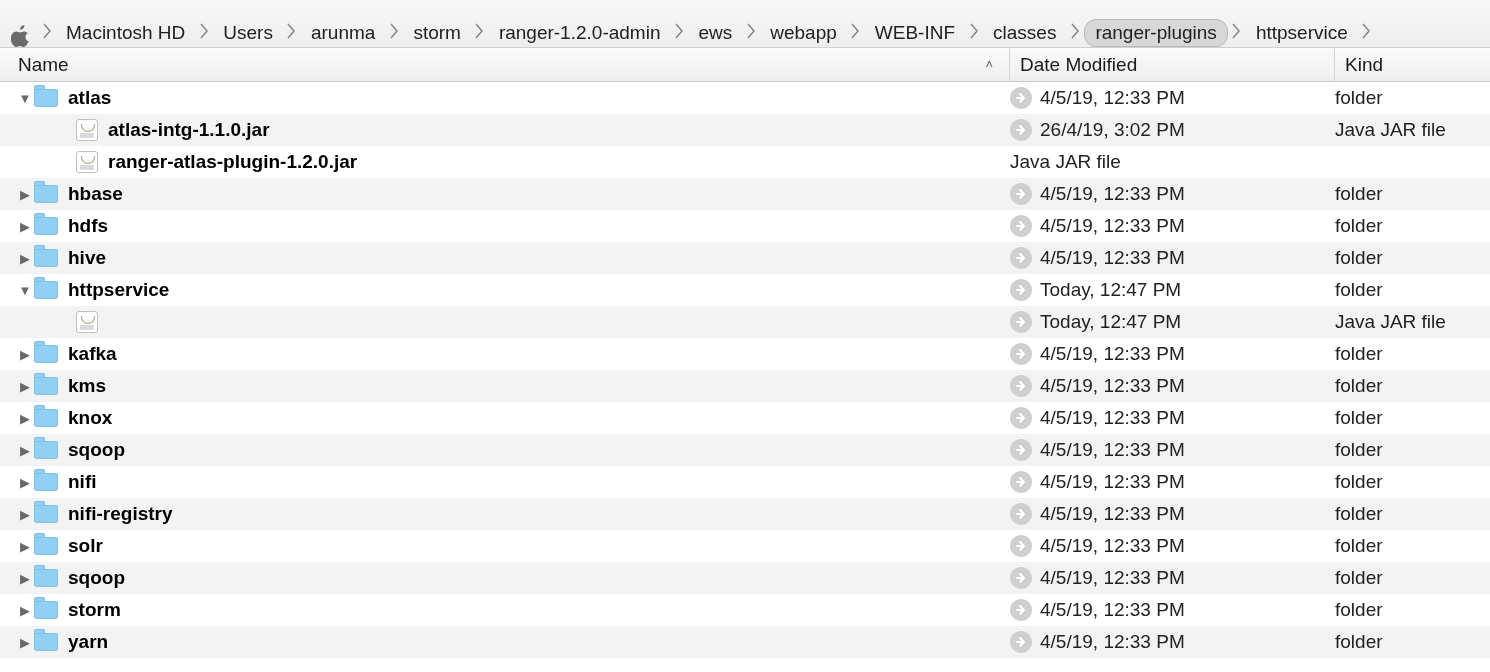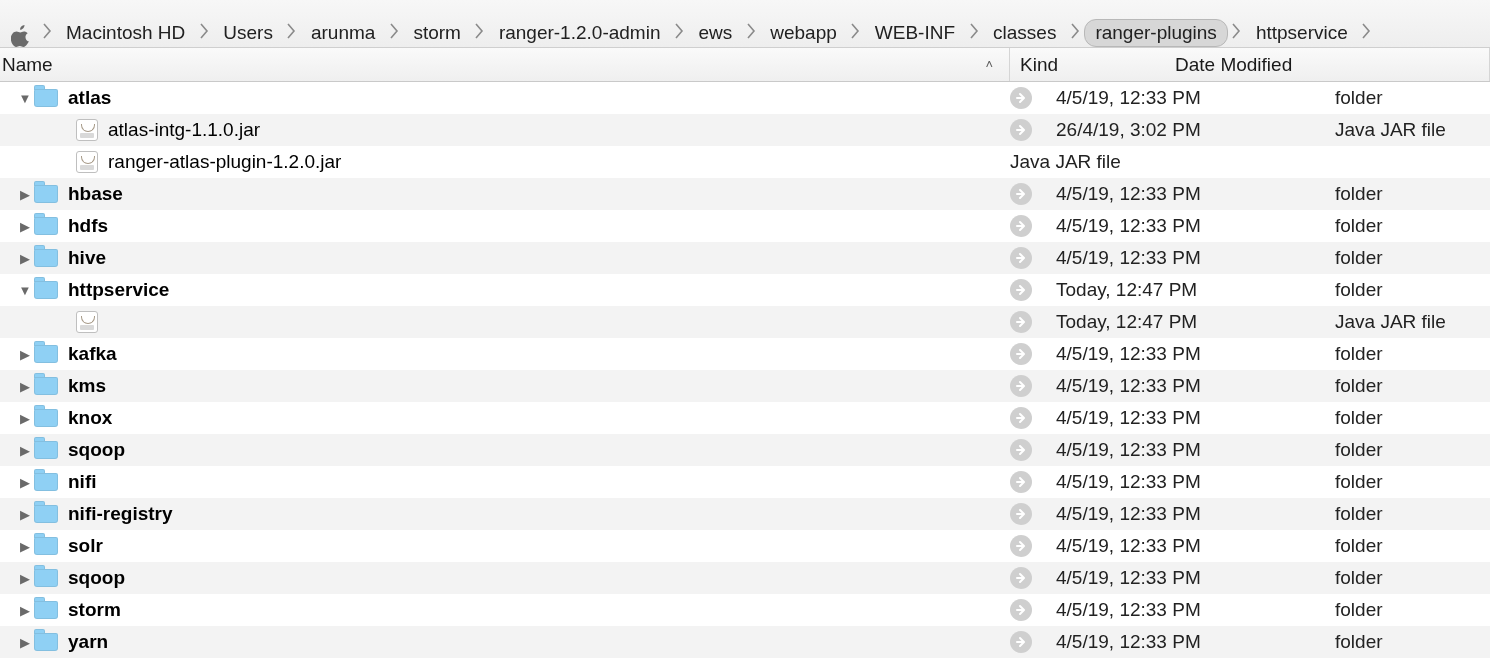--- a/index.html
+++ b/index.html
@@ -65,36 +65,36 @@
     border-bottom: 1px solid #c9c9c9;
     font-size: 19px;
     color: #1a1a1a;
   }
   .col-header {
     display: flex;
     align-items: center;
     padding: 0 10px;
     border-right: 1px solid #d5d5d5;
   }
-  .col-name  { flex: 0 0 1010px; justify-content: space-between; padding-left:2px;align-items:center;}
+  .col-name  { flex: 0 0 1010px; justify-content: space-between; padding-left:18px;align-items:center;}
   .col-date  { flex: 0 0 325px; }
   .col-kind  { flex: 1 1 auto; border-right: none; }
   .sort-caret { font-size: 13px; color:#5a5a5a; padding-right:6px; }
 
   
   .rows { }
   .row {
     display: flex;
     align-items: center;
     height: 32px;
     font-size: 19px;
   }
   .row.alt { background: #f3f3f3; }
   .cell-name { flex: 0 0 1010px; display:flex; align-items:center; padding-left: 16px; }
-  .cell-date { flex: 0 0 325px; display:flex; align-items:center; gap:24px; color:#222; }
+  .cell-date { flex: 0 0 325px; display:flex; align-items:center; gap:8px; color:#222; }
   .cell-kind { flex: 1 1 auto; display:flex; align-items:center; color:#222; }
 
   .disclosure {
     width: 18px;
     display:inline-flex;
     justify-content:center;
     color:#6a6a6a;
     font-size: 13px;
   }
   .spacer-indent { display:inline-block; }
@@ -136,21 +136,21 @@
   .jar-icon::before{
     content:"";
     position:absolute;
     left:4px; top:4px;
     width:12px; height:7px;
     border:1.5px solid #a79a88;
     border-top:none;
     border-radius:0 0 7px 7px;
   }
 
-  .row-name-text { font-weight:400; }
+  .row-name-text { font-weight:700; }
   .row.folder .row-name-text { font-weight:700; }
 
   .go-arrow {
     width:22px;height:22px;
     border-radius:50%;
     background:#cfcfcf;
     display:inline-flex;
     align-items:center;
     justify-content:center;
     color:#fff;
@@ -240,25 +240,25 @@
           <path d="M1 1l6 7-6 7" fill="none" stroke="#8a8a8a" stroke-width="1.6"></path>
         </svg>
       </span></span>
 </div>
 
 <div class="headers">
   <div class="col-header col-name">
     <span>Name</span>
     <span class="sort-caret">˄</span>
   </div>
+  <div class="col-header col-date">
+    <span>Date Modified</span>
+  </div>
   <div class="col-header col-kind">
     <span>Kind</span>
-  </div>
-  <div class="col-header col-date">
-    <span>Date Modified</span>
   </div>
 </div>
 
 <div class="rows" id="rows">
     <div class="row folder">
       <div class="cell-name">
         <span class="spacer-indent" style="width: 0px;"></span>
         <span class="disclosure">▼</span>
         <span class="folder-icon"></span>
         <span class="row-name-text">atlas</span>

